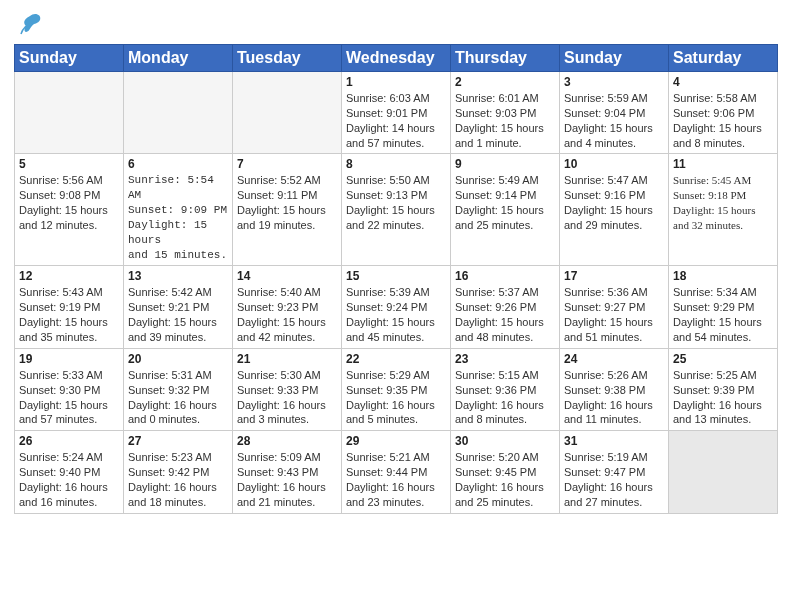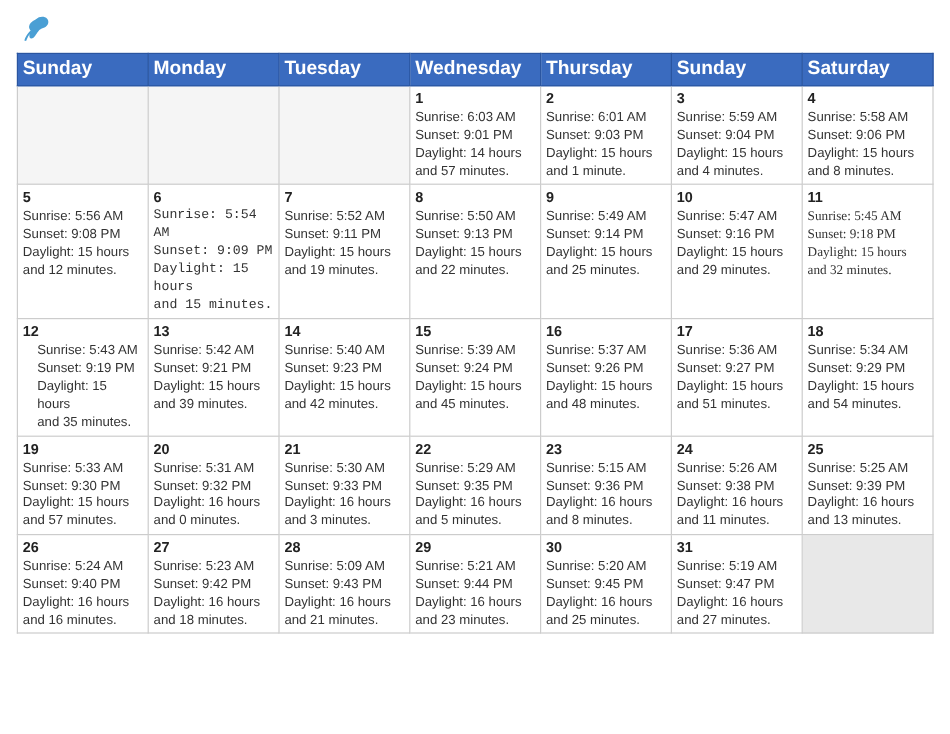--- a/index.html
+++ b/index.html
@@ -203,21 +203,21 @@
             <span class="day-num">11</span>
             <div class="day-info" style="white-space: pre-line; font-family: Liberation Serif, serif;">Sunrise: 5:45 AM
 Sunset: 9:18 PM
 Daylight: 15 hours
 and 32 minutes.</div>
           </td>
         </tr>
         <tr>
           <td>
             <span class="day-num">12</span>
-            <div class="day-info" style="white-space: pre-line; margin-left: 12px;">Sunrise: 5:43 AM
+            <div class="day-info" style="white-space: pre-line;">Sunrise: 5:43 AM
 Sunset: 9:19 PM
 Daylight: 15 hours
 and 35 minutes.</div>
           </td>
           <td>
             <span class="day-num">13</span>
             <div class="day-info" style="white-space: pre-line;">Sunrise: 5:42 AM
 Sunset: 9:21 PM
 Daylight: 15 hours
 and 39 minutes.</div>

